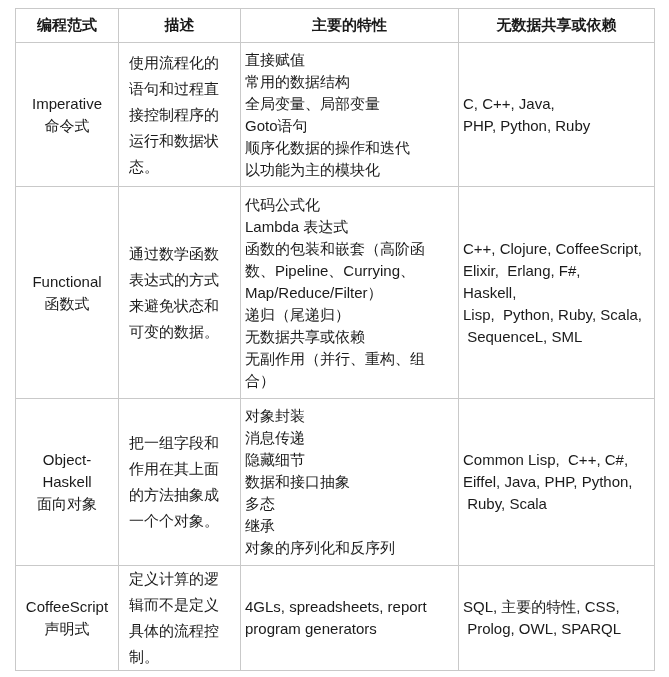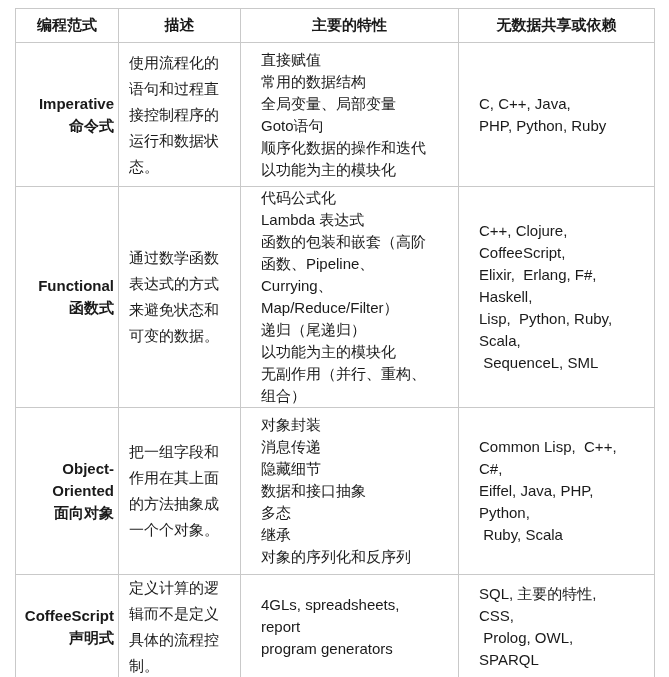--- a/index.html
+++ b/index.html
@@ -35,35 +35,35 @@
   th {
     font-weight: bold;
     padding: 2px 4px;
   }
   tr.row-imperative    { height: 144px; }
   tr.row-functional    { height: 212px; }
   tr.row-objectoriented{ height: 167px; }
   tr.row-declarative   { height: 102px; }
 
   td.paradigm-cell {
-    text-align: right;
-    font-weight: bold;
+    text-align: center;
+    font-weight: normal;
     line-height: 22px;
     padding: 0 4px;
     margin-top: 24px;
   }
   td.paradigm-cell .en { white-space: pre-line; }
   td.description-cell {
     padding: 0 10px;
     line-height: 26px;
     text-align: left;
   }
   td.features-cell,
   td.languages-cell {
-    padding: 0 20px;
+    padding: 0 4px;
     line-height: 22px;
     text-align: left;
     white-space: pre-wrap;
   }
 </style>
 </head>
 <body>
 
 <div class="page">
   <table class="paradigm-table">
@@ -100,32 +100,32 @@
       <tr class="row-functional">
         <td class="paradigm-cell">
           <div class="en">Functional</div>
           <div class="zh">函数式</div>
         </td>
         <td class="description-cell">通过数学函数表达式的方式来避免状态和可变的数据。</td>
         <td class="features-cell">代码公式化
 Lambda 表达式
 函数的包装和嵌套（高阶函数、Pipeline、Currying、Map/Reduce/Filter）
 递归（尾递归）
-以功能为主的模块化
+无数据共享或依赖
 无副作用（并行、重构、组合）</td>
         <td class="languages-cell">C++, Clojure, CoffeeScript,
 Elixir,  Erlang, F#,
 Haskell,
 Lisp,  Python, Ruby, Scala,
  SequenceL, SML</td>
       </tr>
       <tr class="row-objectoriented">
         <td class="paradigm-cell">
           <div class="en">Object-
-Oriented</div>
+Haskell</div>
           <div class="zh">面向对象</div>
         </td>
         <td class="description-cell">把一组字段和作用在其上面的方法抽象成一个个对象。</td>
         <td class="features-cell">对象封装
 消息传递
 隐藏细节
 数据和接口抽象
 多态
 继承
 对象的序列化和反序列</td>

